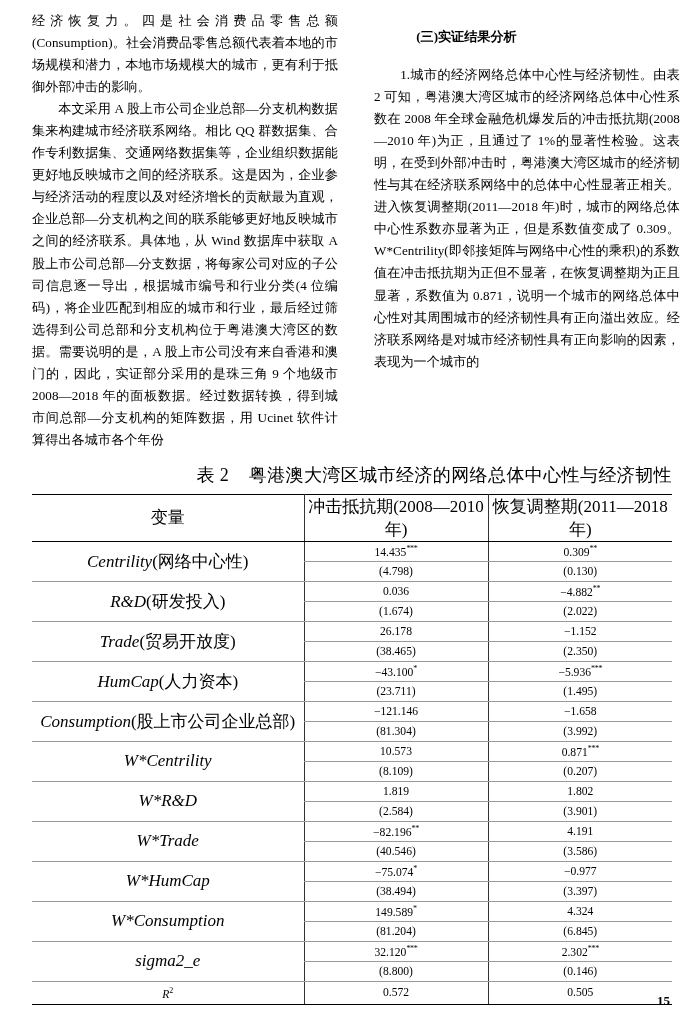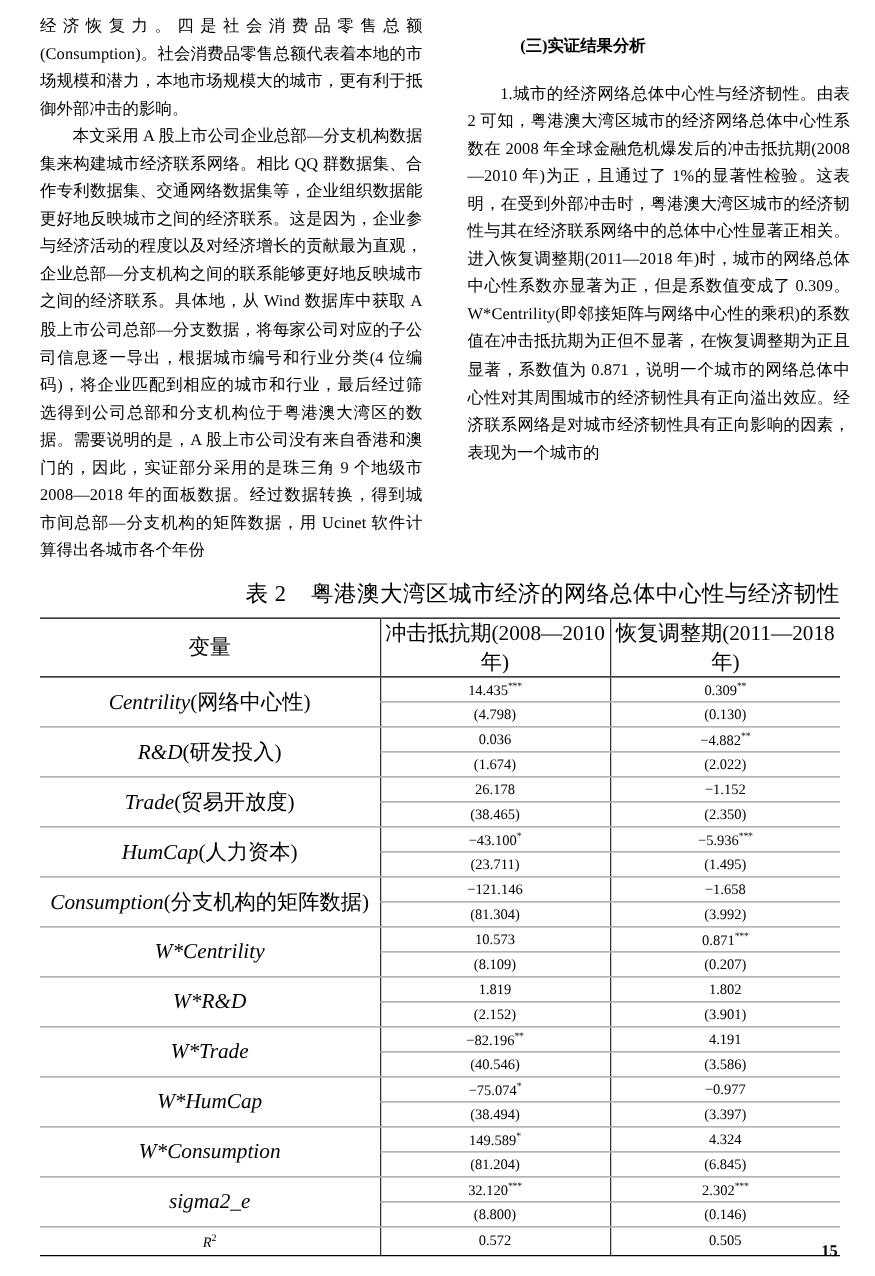--- a/index.html
+++ b/index.html
@@ -193,21 +193,21 @@
           <tr>
             <td class="varcell rule-thin" rowspan="2"><span class="var-italic">HumCap</span><span class="cn">(人力资本)</span></td>
             <td class="valcell rule-thin vsep-l">−43.100<sup class="stars">*</sup></td>
             <td class="valcell rule-thin vsep-l">−5.936<sup class="stars">***</sup></td>
           </tr>
           <tr>
             <td class="valcell vsep-l rule-thin">(23.711)</td>
             <td class="valcell vsep-l rule-thin">(1.495)</td>
           </tr>
           <tr>
-            <td class="varcell rule-thin" rowspan="2"><span class="var-italic">Consumption</span><span class="cn">(分支机构的矩阵数据)</span></td>
+            <td class="varcell rule-thin" rowspan="2"><span class="var-italic">Consumption</span><span class="cn">(股上市公司企业总部)</span></td>
             <td class="valcell rule-thin vsep-l">−121.146</td>
             <td class="valcell rule-thin vsep-l">−1.658</td>
           </tr>
           <tr>
             <td class="valcell vsep-l rule-thin">(81.304)</td>
             <td class="valcell vsep-l rule-thin">(3.992)</td>
           </tr>
           <tr>
             <td class="varcell rule-thin" rowspan="2"><span class="var-italic">W*Centrility</span></td>
             <td class="valcell rule-thin vsep-l">10.573</td>
@@ -216,21 +216,21 @@
           <tr>
             <td class="valcell vsep-l rule-thin">(8.109)</td>
             <td class="valcell vsep-l rule-thin">(0.207)</td>
           </tr>
           <tr>
             <td class="varcell rule-thin" rowspan="2"><span class="var-italic">W*R&amp;D</span></td>
             <td class="valcell rule-thin vsep-l">1.819</td>
             <td class="valcell rule-thin vsep-l">1.802</td>
           </tr>
           <tr>
-            <td class="valcell vsep-l rule-thin">(2.152)</td>
+            <td class="valcell vsep-l rule-thin">(2.584)</td>
             <td class="valcell vsep-l rule-thin">(3.901)</td>
           </tr>
           <tr>
             <td class="varcell rule-thin" rowspan="2"><span class="var-italic">W*Trade</span></td>
             <td class="valcell rule-thin vsep-l">−82.196<sup class="stars">**</sup></td>
             <td class="valcell rule-thin vsep-l">4.191</td>
           </tr>
           <tr>
             <td class="valcell vsep-l rule-thin">(40.546)</td>
             <td class="valcell vsep-l rule-thin">(3.586)</td>

